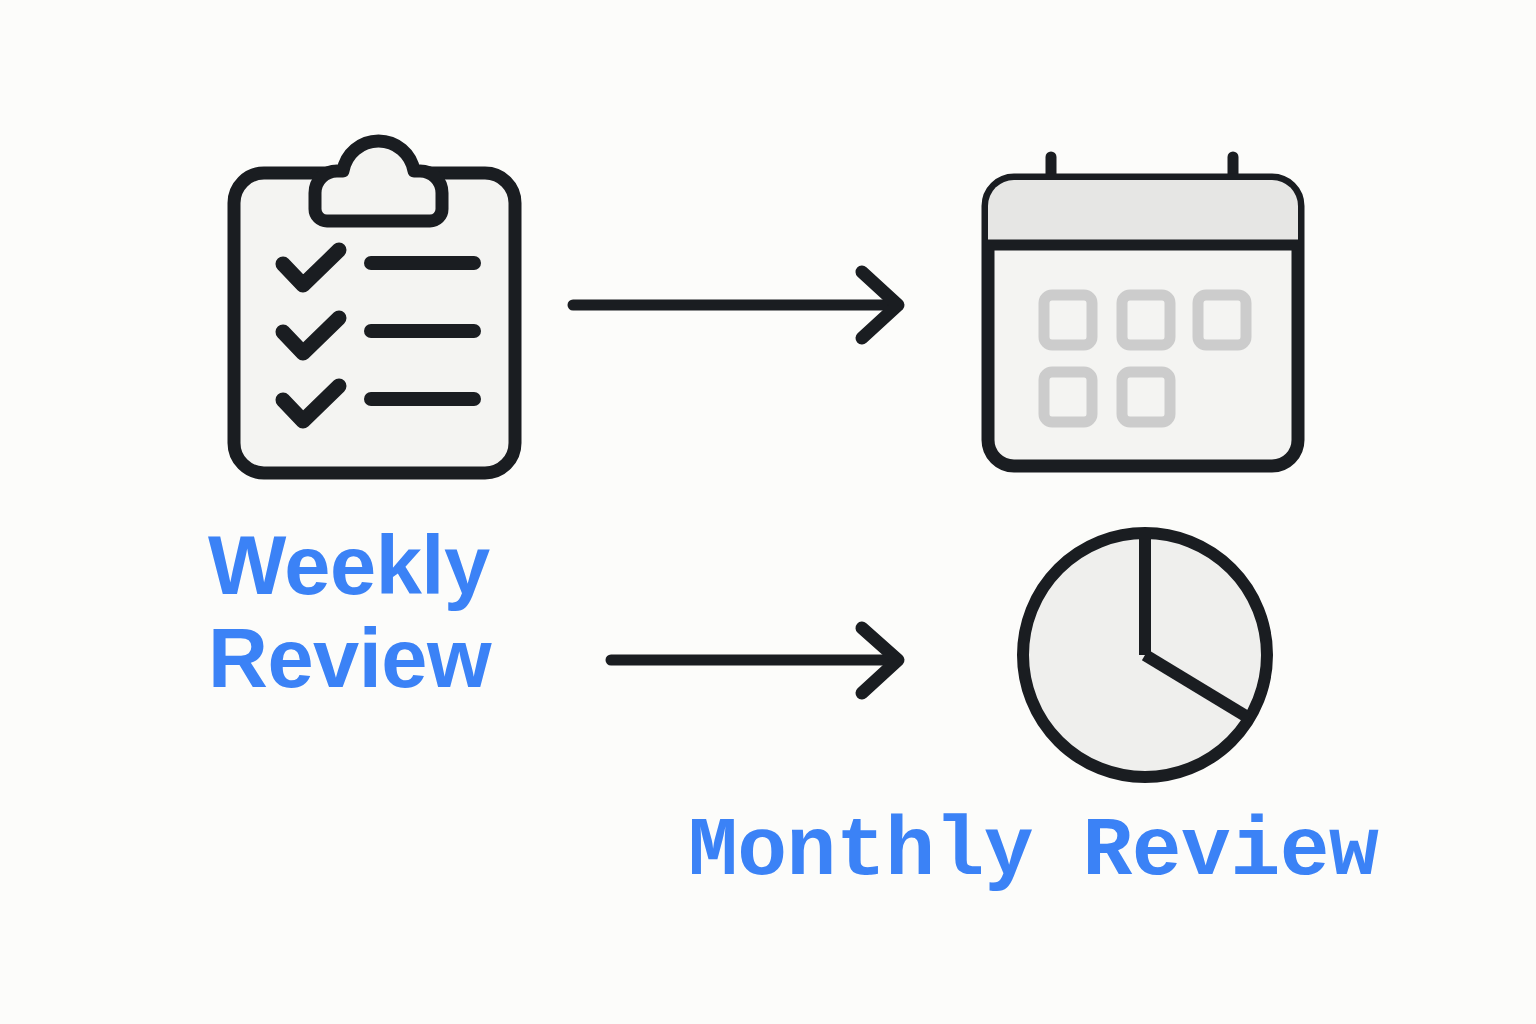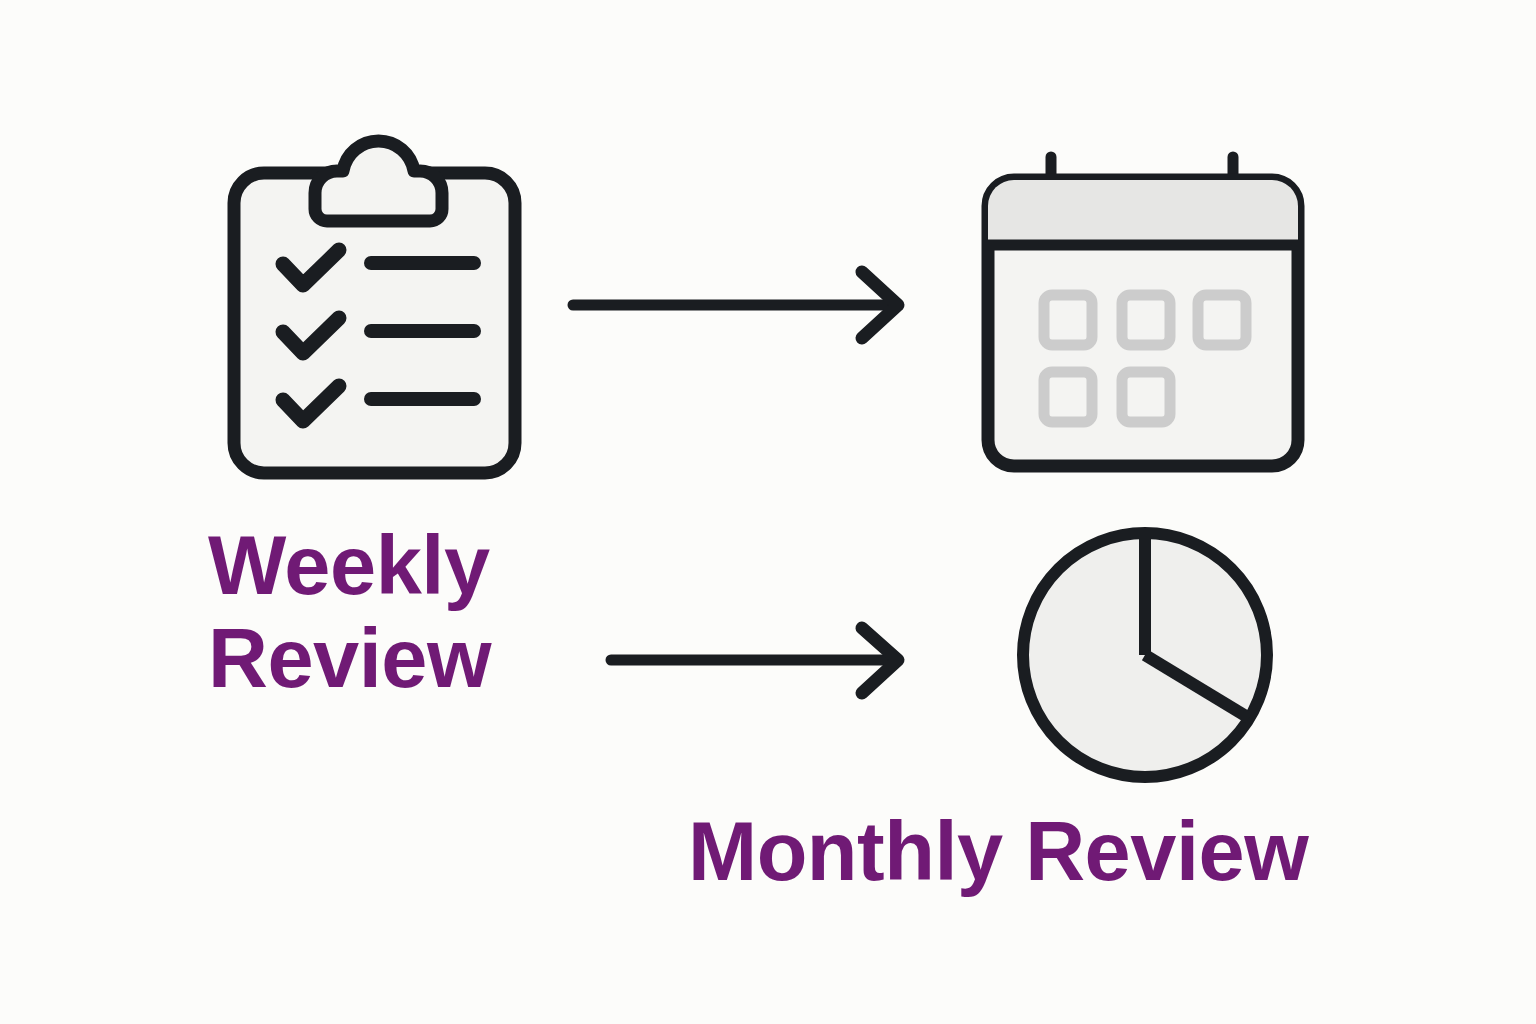--- a/index.html
+++ b/index.html
@@ -23,38 +23,39 @@
   .stage-svg {
     position: absolute;
     top: 0;
     left: 0;
     width: 1536px;
     height: 1024px;
     display: block;
   }
   .label {
     position: absolute;
-    color: #701a75;
+    color: #3b82f6;
     font-family: "Liberation Sans", sans-serif;
     font-weight: bold;
     letter-spacing: -0.5px;
     white-space: nowrap;
     line-height: 1.12;
     user-select: none;
   }
   #label-weekly {
     left: 208px;
     top: 520px;
     font-size: 83px;
   }
   #label-weekly .line2 { display: block; text-align: center; }
   #label-monthly {
     left: 688px;
     top: 806px;
     font-size: 83px;
+    font-family: Liberation Mono, monospace;
   }
 </style>
 </head>
 <body>
 
 <div id="canvas-root">
 
   <svg class="stage-svg" viewBox="0 0 1536 1024" xmlns="http://www.w3.org/2000/svg">
 
     <g>

